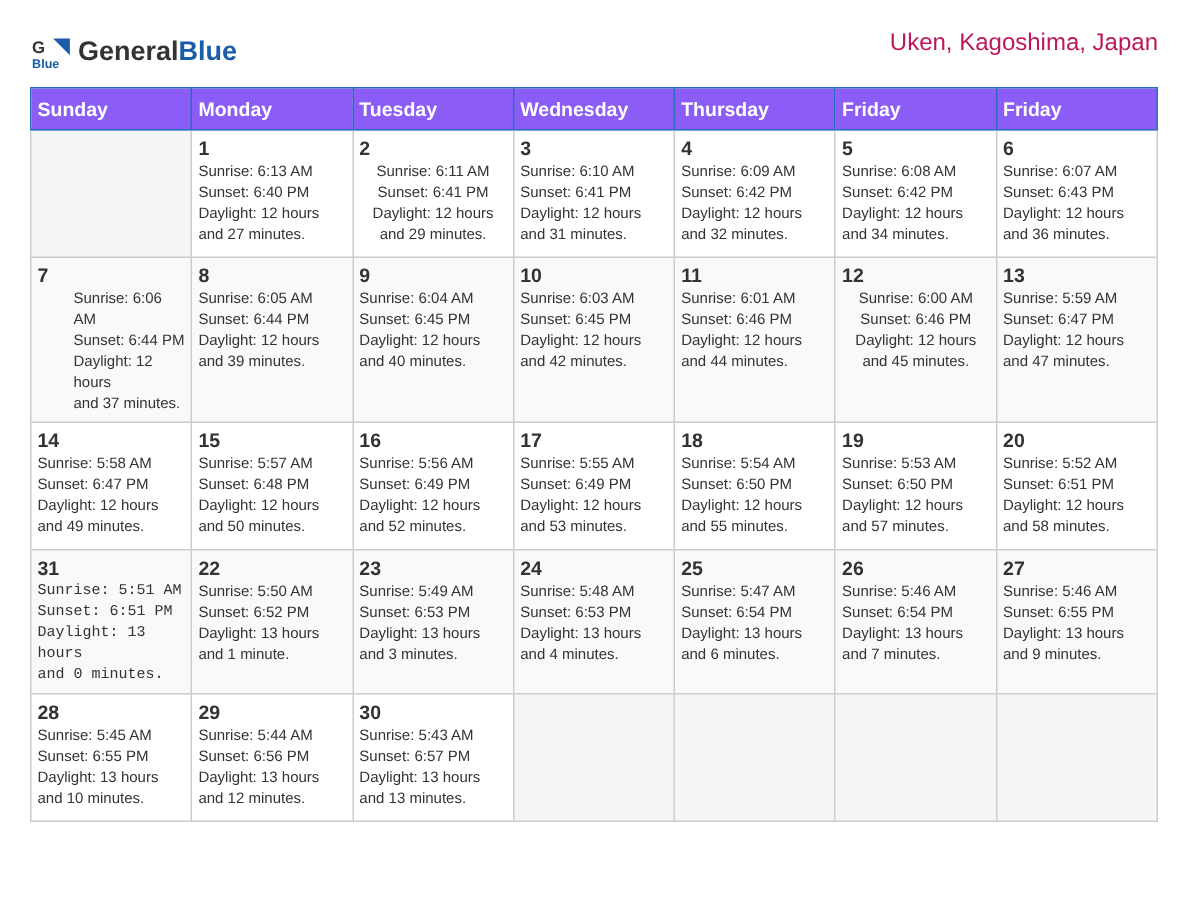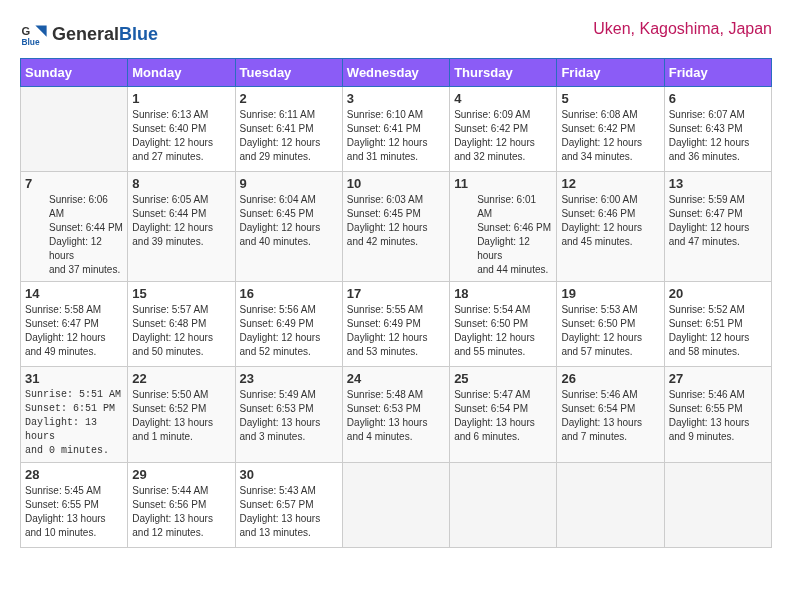--- a/index.html
+++ b/index.html
@@ -126,21 +126,21 @@
         <td class="empty-cell"></td>
         <td>
           <div class="day-number">1</div>
           <div class="day-info" style="white-space: pre-line;">Sunrise: 6:13 AM
 Sunset: 6:40 PM
 Daylight: 12 hours
 and 27 minutes.</div>
         </td>
         <td>
           <div class="day-number">2</div>
-          <div class="day-info" style="white-space: pre-line;">Sunrise: 6:11 AM
+          <div class="day-info" style="white-space: pre-line; text-align: center;">Sunrise: 6:11 AM
 Sunset: 6:41 PM
 Daylight: 12 hours
 and 29 minutes.</div>
         </td>
         <td>
           <div class="day-number">3</div>
           <div class="day-info" style="white-space: pre-line;">Sunrise: 6:10 AM
 Sunset: 6:41 PM
 Daylight: 12 hours
 and 31 minutes.</div>
@@ -191,28 +191,28 @@
         </td>
         <td>
           <div class="day-number">10</div>
           <div class="day-info" style="white-space: pre-line;">Sunrise: 6:03 AM
 Sunset: 6:45 PM
 Daylight: 12 hours
 and 42 minutes.</div>
         </td>
         <td>
           <div class="day-number">11</div>
-          <div class="day-info" style="white-space: pre-line; margin-left: 23px;">Sunrise: 6:01 AM
+          <div class="day-info" style="white-space: pre-line;">Sunrise: 6:01 AM
 Sunset: 6:46 PM
 Daylight: 12 hours
 and 44 minutes.</div>
         </td>
         <td>
           <div class="day-number">12</div>
-          <div class="day-info" style="white-space: pre-line;">Sunrise: 6:00 AM
+          <div class="day-info" style="white-space: pre-line; text-align: center;">Sunrise: 6:00 AM
 Sunset: 6:46 PM
 Daylight: 12 hours
 and 45 minutes.</div>
         </td>
         <td>
           <div class="day-number">13</div>
           <div class="day-info" style="white-space: pre-line;">Sunrise: 5:59 AM
 Sunset: 6:47 PM
 Daylight: 12 hours
 and 47 minutes.</div>

